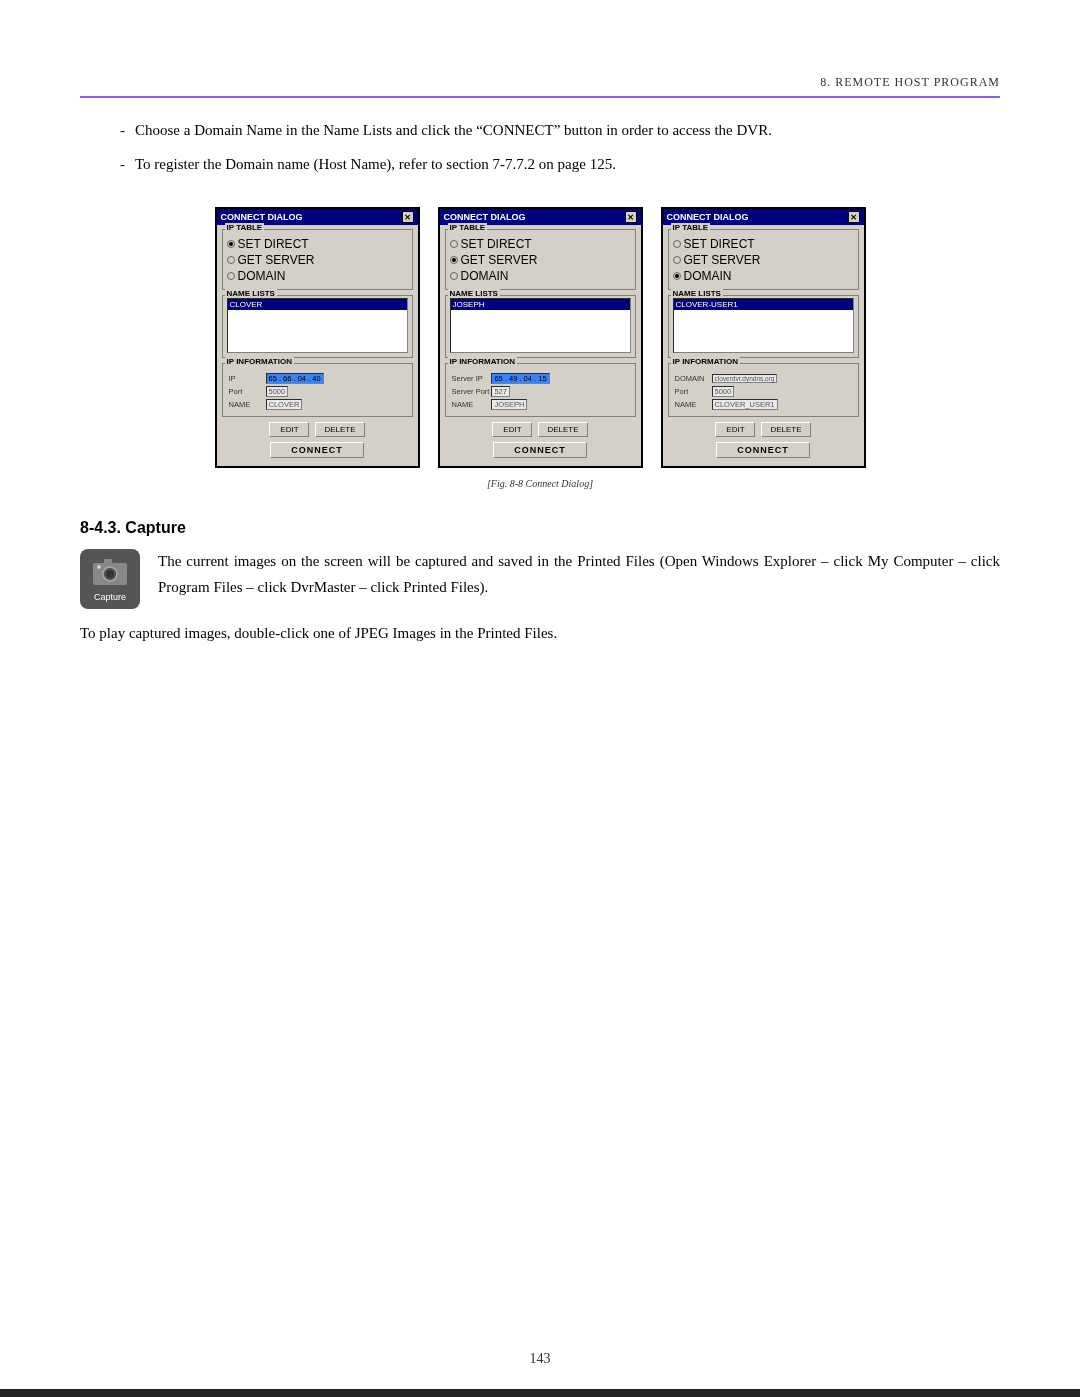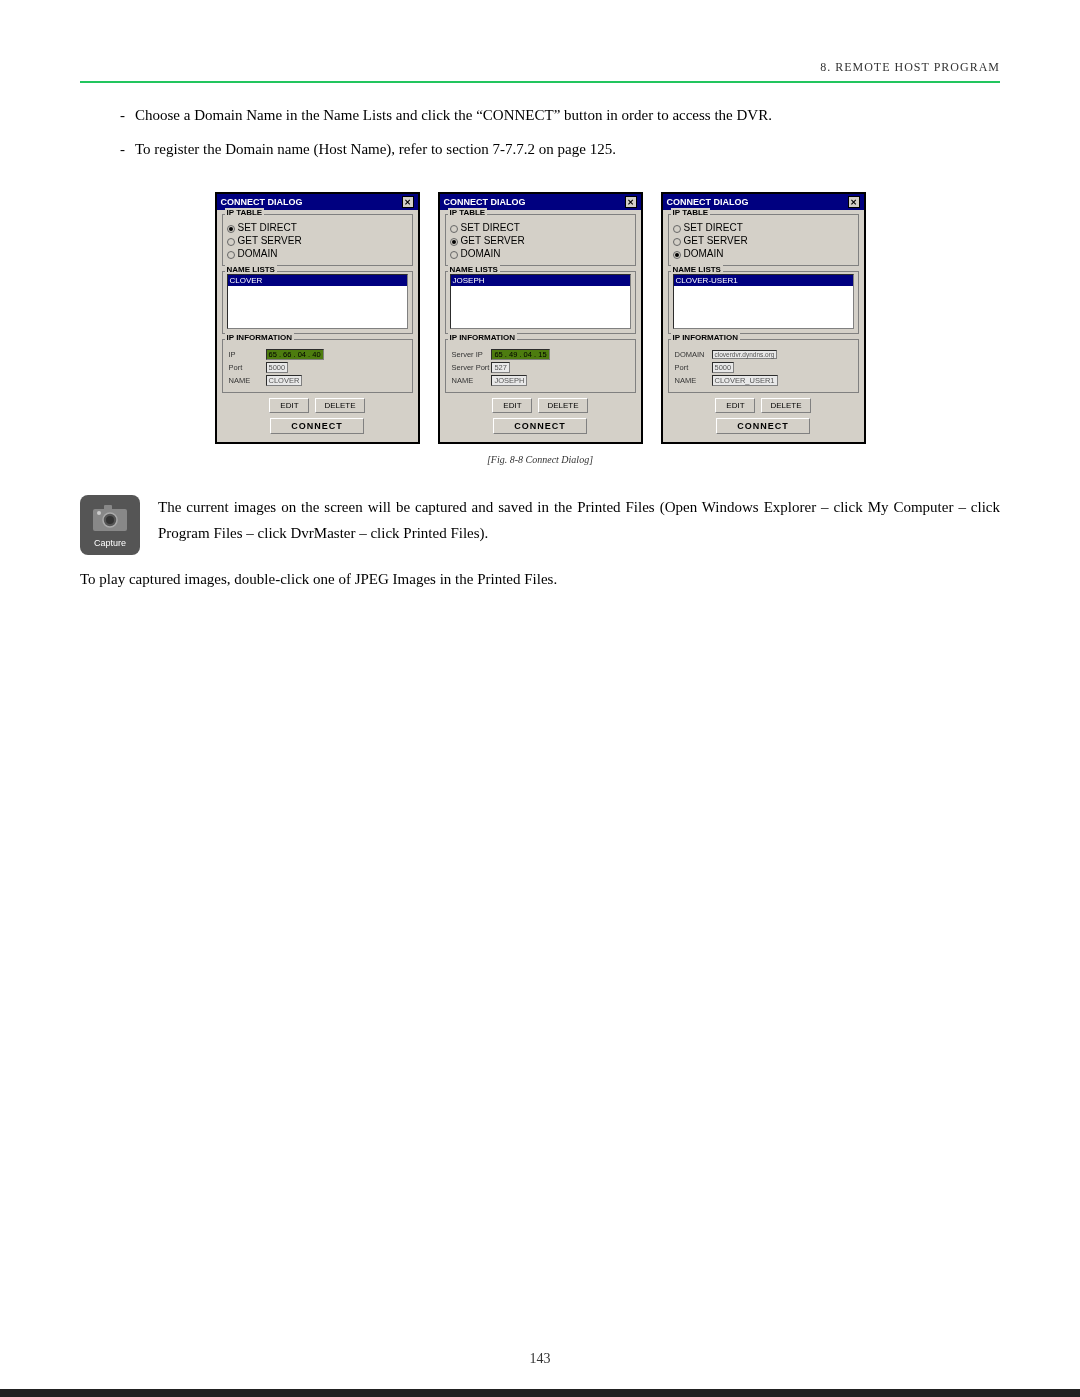--- a/index.html
+++ b/index.html
@@ -18,22 +18,23 @@
       padding: 60px 80px 60px 80px;
       position: relative;
     }
 
     .header-right {
       text-align: right;
       font-size: 12px;
       letter-spacing: 1px;
       color: #333;
       margin-bottom: 10px;
-      border-bottom: 2px solid #22c55e;
+      border-bottom: 2px solid #8b5cf6;
       padding-bottom: 6px;
+      margin-top: 15px;
     }
 
     .bullet-list {
       margin: 20px 0 20px 40px;
       font-size: 15px;
       line-height: 1.7;
     }
     .bullet-item {
       display: flex;
       margin-bottom: 8px;
@@ -114,23 +115,23 @@
       font-weight: bold;
       color: #000;
     }
 
     .group-content {
       margin-top: 5px;
     }
 
     .radio-row {
       display: flex;
-      align-items: flex-end;
+      align-items: center;
       margin-bottom: 2px;
-      font-size: 10px;
+      font-size: 12px;
     }
 
     .radio-circle {
       width: 8px;
       height: 8px;
       border: 1px solid #666;
       border-radius: 50%;
       margin-right: 3px;
       background: #d4d0c8;
       display: flex;
@@ -171,21 +172,21 @@
     }
 
     .info-label {
       width: 35px;
       color: #333;
       font-weight: normal;
       white-space: nowrap;
     }
 
     .info-value {
-      background: #4d7c0f;
+      background: #3b82f6;
       border: 1px inset #808080;
       padding: 0 2px;
       font-size: 7.5px;
     }
 
     .info-value-light {
       background: #e8e8e8;
       border: 1px inset #808080;
       padding: 0 2px;
       font-size: 7.5px;
@@ -518,20 +519,21 @@
           <button class="connect-btn">CONNECT</button>
         </div>
       </div>
     </div>
 
   </div>
 
   <div class="fig-caption">[Fig. 8-8 Connect Dialog]</div>
 
   <div class="capture-section">
+    <div class="section-heading">8-4.3. Capture</div>
     <div class="capture-top">
       <div class="capture-icon">
         <div class="capture-icon-inner">
           
           <svg width="34" height="28" viewBox="0 0 34 28" fill="none" xmlns="http://www.w3.org/2000/svg">
             <rect x="0" y="6" width="34" height="22" rx="2" fill="#888"></rect>
             <circle cx="17" cy="17" r="7" fill="#555" stroke="#aaa" stroke-width="1.5"></circle>
             <circle cx="17" cy="17" r="4" fill="#333"></circle>
             <rect x="11" y="2" width="8" height="5" rx="1" fill="#888"></rect>
             <circle cx="6" cy="10" r="2" fill="#ccc"></circle>

